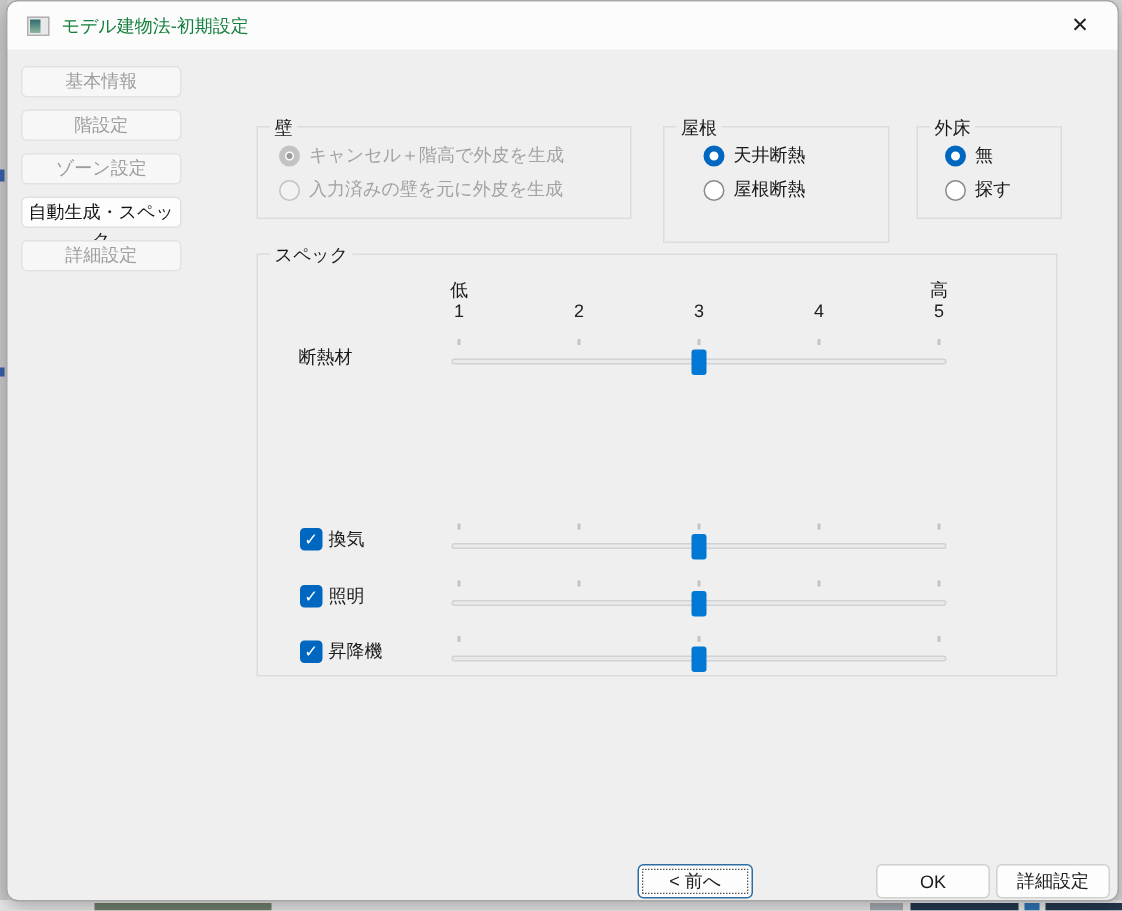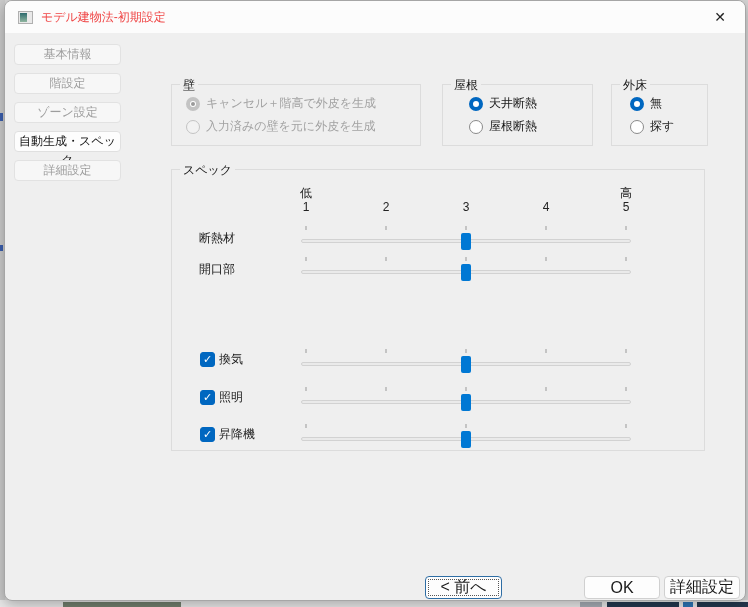--- a/index.html
+++ b/index.html
@@ -23,21 +23,21 @@
     background:#efefef; border:1px solid #a6a6a6; border-radius:8px;
     box-shadow:0 4px 14px rgba(0,0,0,.28); overflow:hidden;
   }
   .titlebar {
     position:absolute; left:0; top:0; right:0; height:32px;
     background:#fcfcfc; display:flex; align-items:center; padding:0 10px;
   }
   .win-icon { width:15px; height:13px; border:1px solid #b0b0b0; background:#e9e9e9; margin-left:3px; position:relative; }
   .win-icon::after { content:""; position:absolute; left:1px; top:1px; width:7px; height:9px;
     background:linear-gradient(#2e6b6e,#8fb59f); }
-  .title-text { margin-left:8px; color:#ef4444; }
+  .title-text { margin-left:8px; color:#15803d; }
   .close-btn {
     margin-left:auto; width:30px; height:24px; border:0; background:transparent;
     font-size:14px; color:#222; cursor:pointer; display:flex; align-items:center; justify-content:center;
     font-family:"DejaVu Sans",sans-serif;
   }
 
   
   .nav-btn {
     position:absolute; left:9px; width:107px; height:21px;
     background:#f7f7f7; border:1px solid #e2e2e2; border-radius:4px;
@@ -75,21 +75,21 @@
   .slider-label { position:absolute; left:194px; top:4px; color:#191919; }
   .slider-check { position:absolute; left:195px; top:2px; display:flex; align-items:center; gap:4px; }
   .track { position:absolute; left:296px; top:13px; width:330px; height:4px; background:#eaeaea; border:1px solid #d2d2d2; border-radius:2px; }
   .rail  { position:absolute; left:301px; top:0;  width:320px; height:24px; }
   .rail .tick { position:absolute; top:0; width:2px; height:4px; background:#c4c4c4; transform:translateX(-50%); }
   .rail .thumb { position:absolute; top:7px; width:10px; height:17px; background:#0078d4; border-radius:2px; transform:translateX(-50%); }
 
   
   .f-btn {
     position:absolute; top:575px; height:23px; background:#fdfdfd;
-    border:1px solid #d0d0d0; border-radius:4px; font-size:16px; color:#191919;
+    border:1px solid #d0d0d0; border-radius:4px; font-size:12px; color:#191919;
     text-align:center; cursor:pointer; font-family:inherit;
   }
   .f-btn.focused { border:1px solid #2e6da4; outline:1px dotted #555; outline-offset:-4px; }
 </style>
 </head>
 <body>
 
 <div class="page">
 
   <div class="bg-left-strip">
@@ -123,21 +123,21 @@
       <div class="radio-row" style="left:14px;top:10px;">
         <span class="radio checked disabled"></span>
         <span class="radio-label disabled">キャンセル＋階高で外皮を生成</span>
       </div>
       <div class="radio-row" style="left:14px;top:33px;">
         <span class="radio disabled"></span>
         <span class="radio-label disabled">入力済みの壁を元に外皮を生成</span>
       </div>
     </div>
 
-    <div class="groupbox" style="left:437px;top:83px;width:151px;height:62px;">
+    <div class="groupbox" style="left:437px;top:83px;width:151px;height:78px;">
       <span class="gb-label">屋根</span>
       <div class="radio-row" style="left:26px;top:10px;">
         <span class="radio checked"></span>
         <span class="radio-label">天井断熱</span>
       </div>
       <div class="radio-row" style="left:26px;top:33px;">
         <span class="radio"></span>
         <span class="radio-label">屋根断熱</span>
       </div>
     </div>
@@ -172,32 +172,20 @@
       <div class="rail">
           <div class="thumb" style="left: 50%;"></div>
           <div class="tick" style="left: 0%;"></div>
           <div class="tick" style="left: 25%;"></div>
           <div class="tick" style="left: 50%;"></div>
           <div class="tick" style="left: 75%;"></div>
           <div class="tick" style="left: 100%;"></div>
         </div>
     </div>
 
-    <div class="slider-row" style="top:256px;">
-      <span class="slider-label">開口部</span>
-      <div class="track"></div>
-      <div class="rail">
-          <div class="thumb" style="left: 50%;"></div>
-          <div class="tick" style="left: 0%;"></div>
-          <div class="tick" style="left: 25%;"></div>
-          <div class="tick" style="left: 50%;"></div>
-          <div class="tick" style="left: 75%;"></div>
-          <div class="tick" style="left: 100%;"></div>
-        </div>
-    </div>
 
     <div class="slider-row" style="top:348px;">
       <div class="slider-check">
         <span class="checkbox">✓</span>
         <span>換気</span>
       </div>
       <div class="track"></div>
       <div class="rail">
           <div class="thumb" style="left: 50%;"></div>
           <div class="tick" style="left: 0%;"></div>

